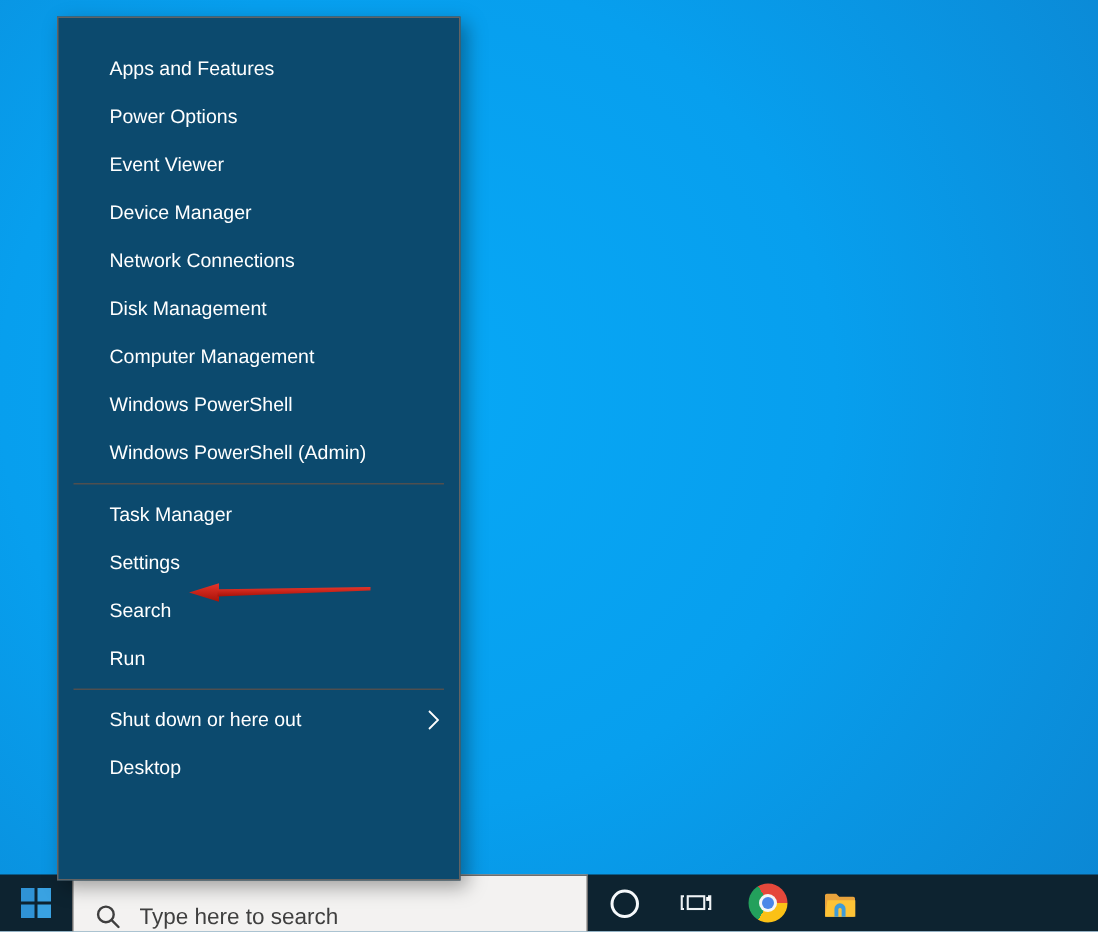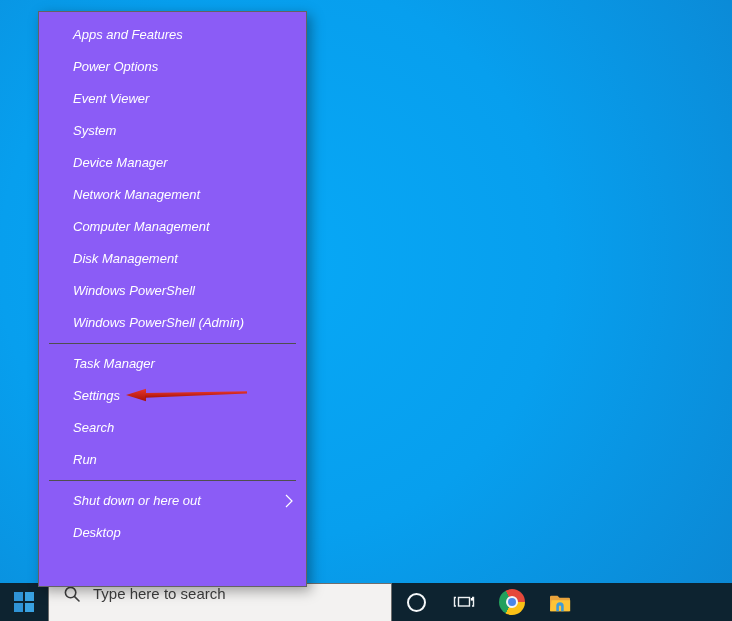--- a/index.html
+++ b/index.html
@@ -25,21 +25,21 @@
     display:flex;align-items:center;justify-content:center;cursor:pointer;
   }
   .win-logo{display:grid;grid-template-columns:9px 9px;grid-template-rows:9px 9px;gap:2px;}
   .win-logo div{background:#2f93d6;}
   .win-logo div:nth-child(2){background:#39a2e2;}
   .win-logo div:nth-child(4){background:#39a2e2;}
 
   .search-box{
     position:absolute;left:48px;top:0;width:344px;height:38px;
     background:#f3f2f1;border:1px solid #6e6e6e;border-bottom:none;box-sizing:border-box;
-    display:flex;align-items:flex-start;
+    display:flex;align-items:flex-end;
   }
   .search-box svg{margin-left:13px;flex:0 0 auto;}
   .search-input{
     border:none;outline:none;background:transparent;
     font-family:"Liberation Sans","DejaVu Sans",sans-serif;
     font-size:15px;color:#3c3c3c;margin-left:9px;width:270px;
   }
   .search-input::placeholder{color:#3f3f3f;opacity:1;}
 
   .tb-btn{
@@ -56,22 +56,22 @@
   .chrome-icon{
     width:26px;height:26px;border-radius:50%;position:relative;
     background:conic-gradient(from 90deg,#fbc116 0 120deg,#23a05c 120deg 240deg,#e5483b 240deg 360deg);
   }
   .chrome-icon .white{position:absolute;left:7px;top:7px;width:12px;height:12px;border-radius:50%;background:#f4f6f7;}
   .chrome-icon .blue{position:absolute;left:9px;top:9px;width:8px;height:8px;border-radius:50%;background:#4a86e8;}
 
   
   .wx-menu{
     position:absolute;left:38px;top:11px;width:269px;height:576px;
-    background:#8b5cf6;border:1px solid #636363;box-sizing:border-box;
-    padding-top:7px;z-index:10;box-shadow:4px 4px 12px rgba(0,0,0,.35);font-style:italic;
+    background:#0c4a6e;border:1px solid #636363;box-sizing:border-box;
+    padding-top:18px;z-index:10;box-shadow:4px 4px 12px rgba(0,0,0,.35);
   }
   .menu-item{
     height:32px;line-height:32px;padding-left:34px;padding-right:12px;
     color:#ffffff;font-size:13px;cursor:pointer;position:relative;
     white-space:nowrap;
   }
   .menu-item .chev{position:absolute;right:13px;top:9px;width:8px;height:14px;}
   .menu-sep{height:1px;background:#4f4f4f;margin:4px 10px;}
 
   
@@ -128,25 +128,24 @@
       <path d="M9.3,22.2 v-5.3 a3.7,3.7 0 0 1 7.4,0 v5.3 h-2.6 v-5 a1.15,1.15 0 0 0 -2.2,0 v5 z" fill="#3e9bd8"></path>
     </svg>
   </div>
 
 </div>
 
 <div class="wx-menu">
     <div class="menu-item"><span>Apps and Features</span></div>
     <div class="menu-item"><span>Power Options</span></div>
     <div class="menu-item"><span>Event Viewer</span></div>
-    <div class="menu-item"><span>System</span></div>
     <div class="menu-item"><span>Device Manager</span></div>
-    <div class="menu-item"><span>Network Management</span></div>
+    <div class="menu-item"><span>Network Connections</span></div>
+    <div class="menu-item"><span>Disk Management</span></div>
     <div class="menu-item"><span>Computer Management</span></div>
-    <div class="menu-item"><span>Disk Management</span></div>
     <div class="menu-item"><span>Windows PowerShell</span></div>
     <div class="menu-item"><span>Windows PowerShell (Admin)</span></div>
     <div class="menu-sep"></div>
     <div class="menu-item"><span>Task Manager</span></div>
     <div class="menu-item"><span>Settings</span></div>
     <div class="menu-item"><span>Search</span></div>
     <div class="menu-item"><span>Run</span></div>
     <div class="menu-sep"></div>
     <div class="menu-item"><span>Shut down or here out</span><svg class="chev" viewBox="0 0 8 14">
         <path d="M1 1 L7 7 L1 13" fill="none" stroke="#ffffff" stroke-width="1.2"></path>

